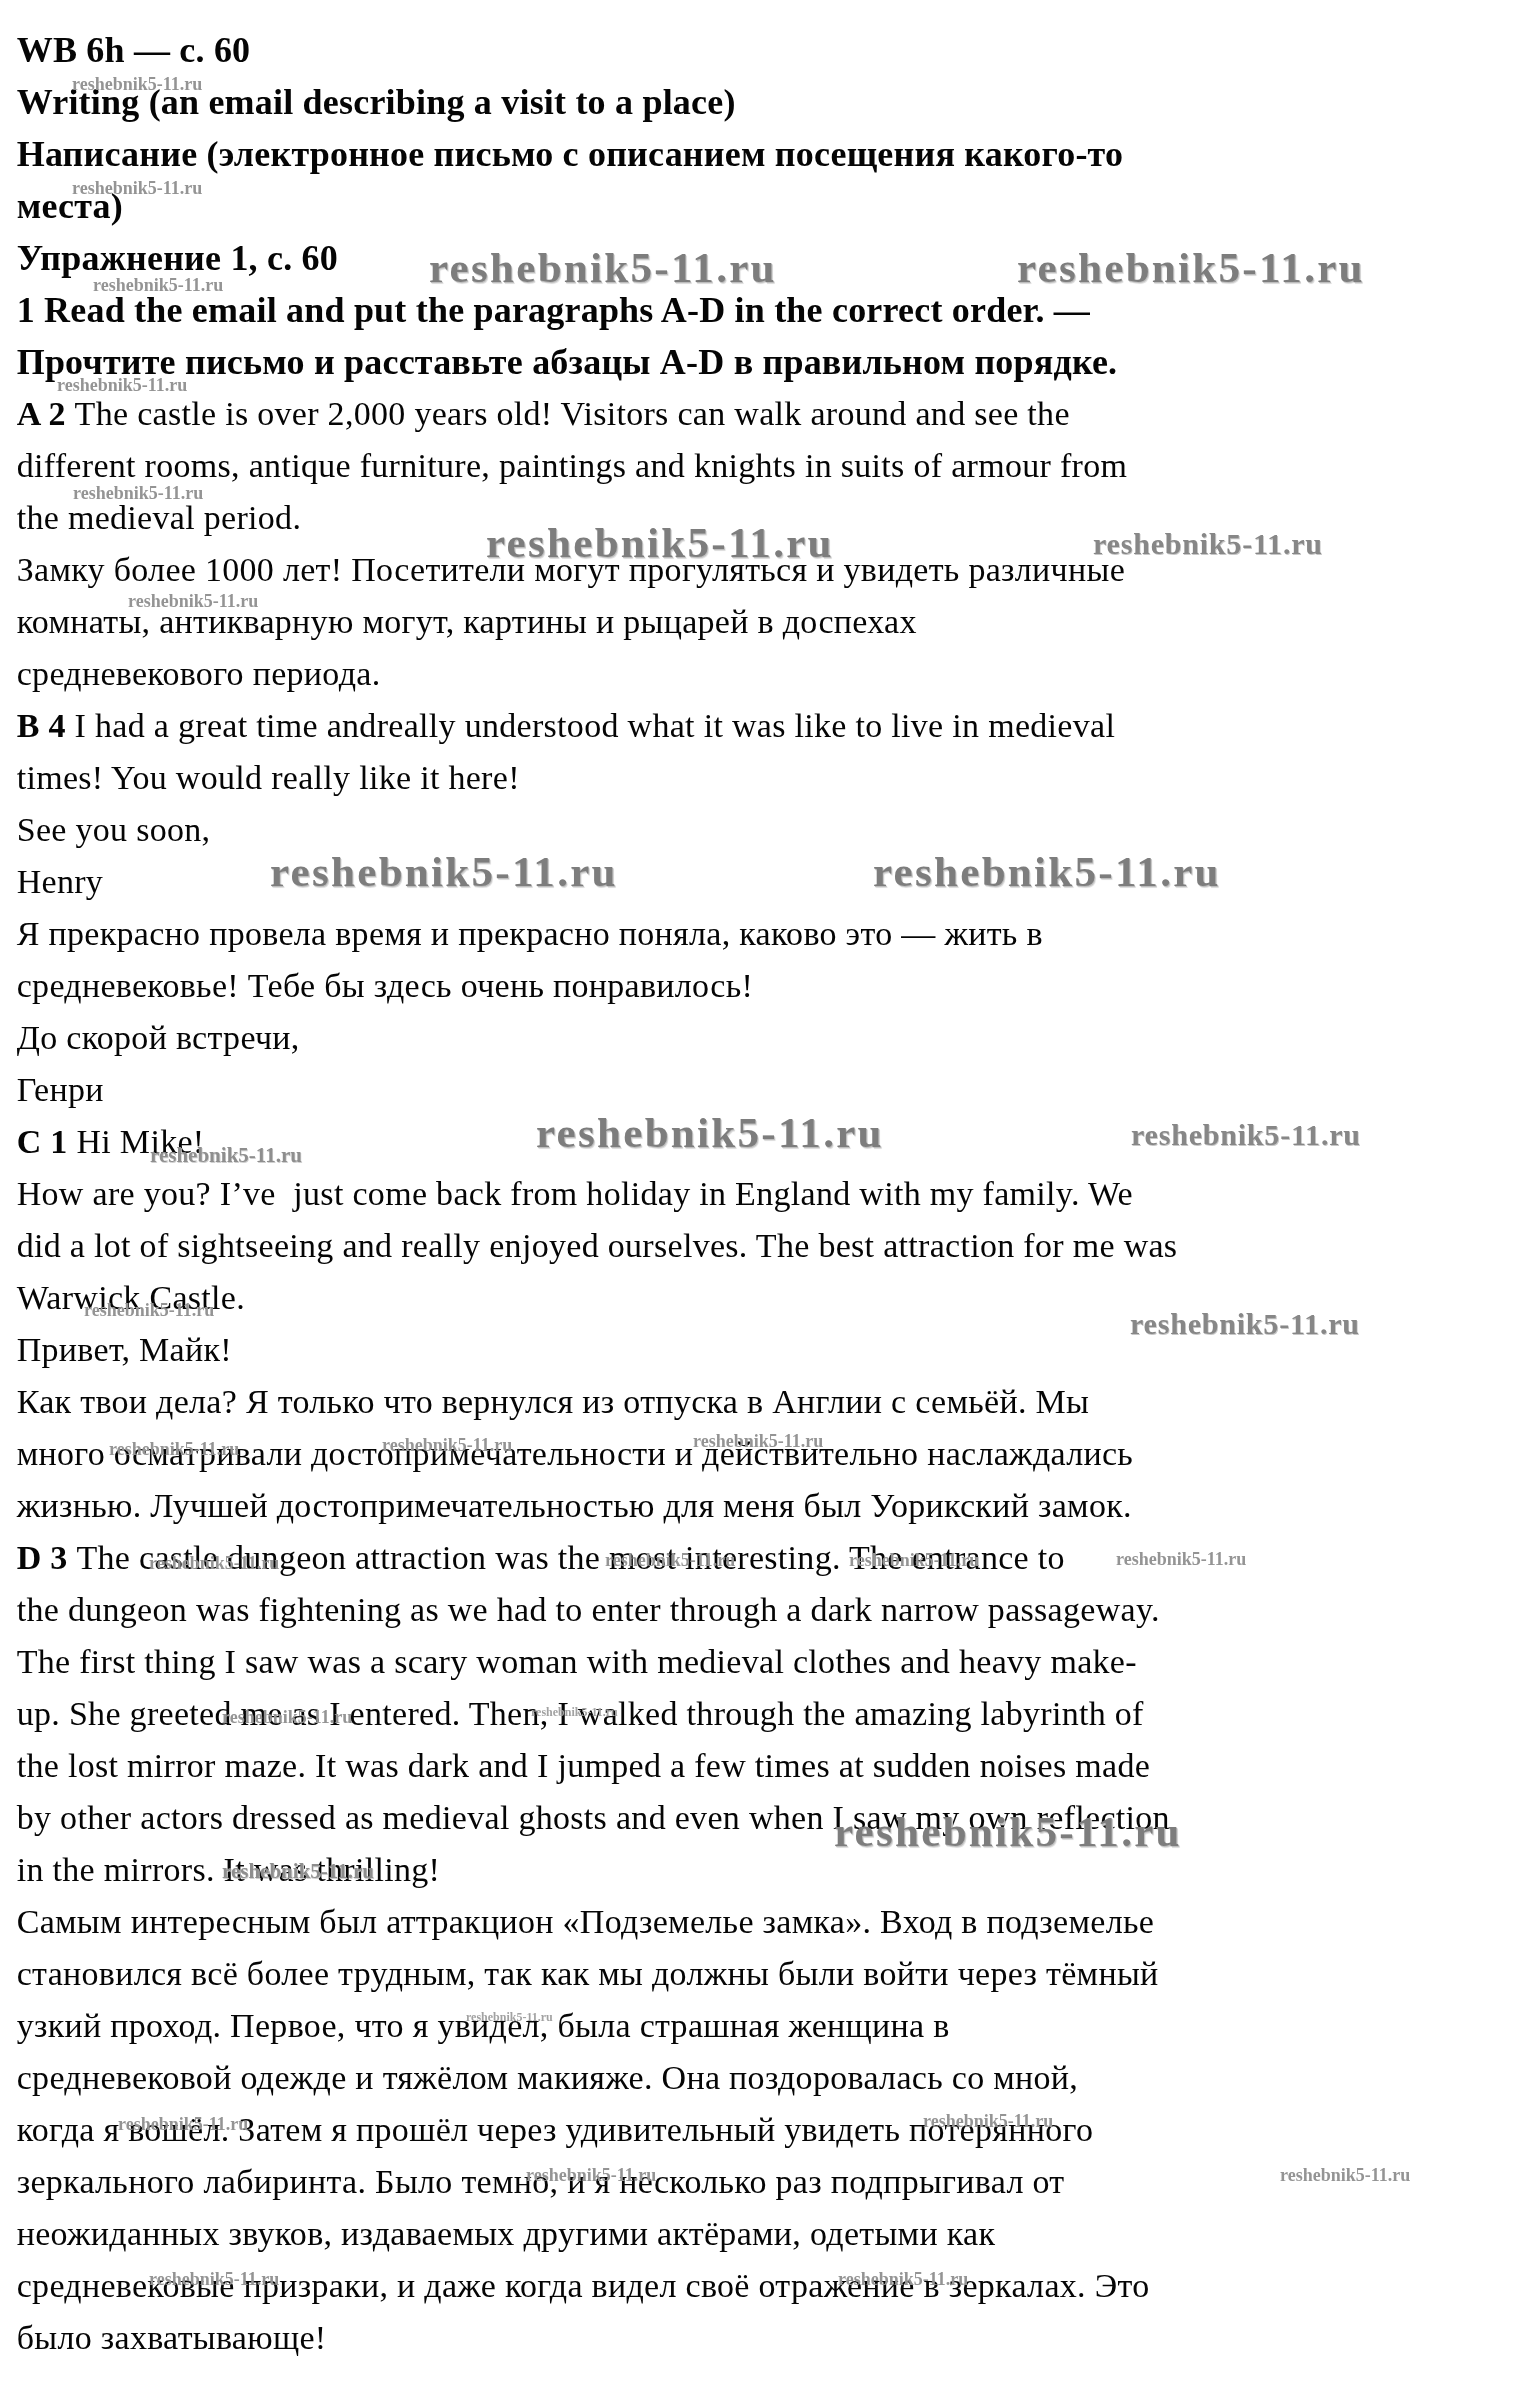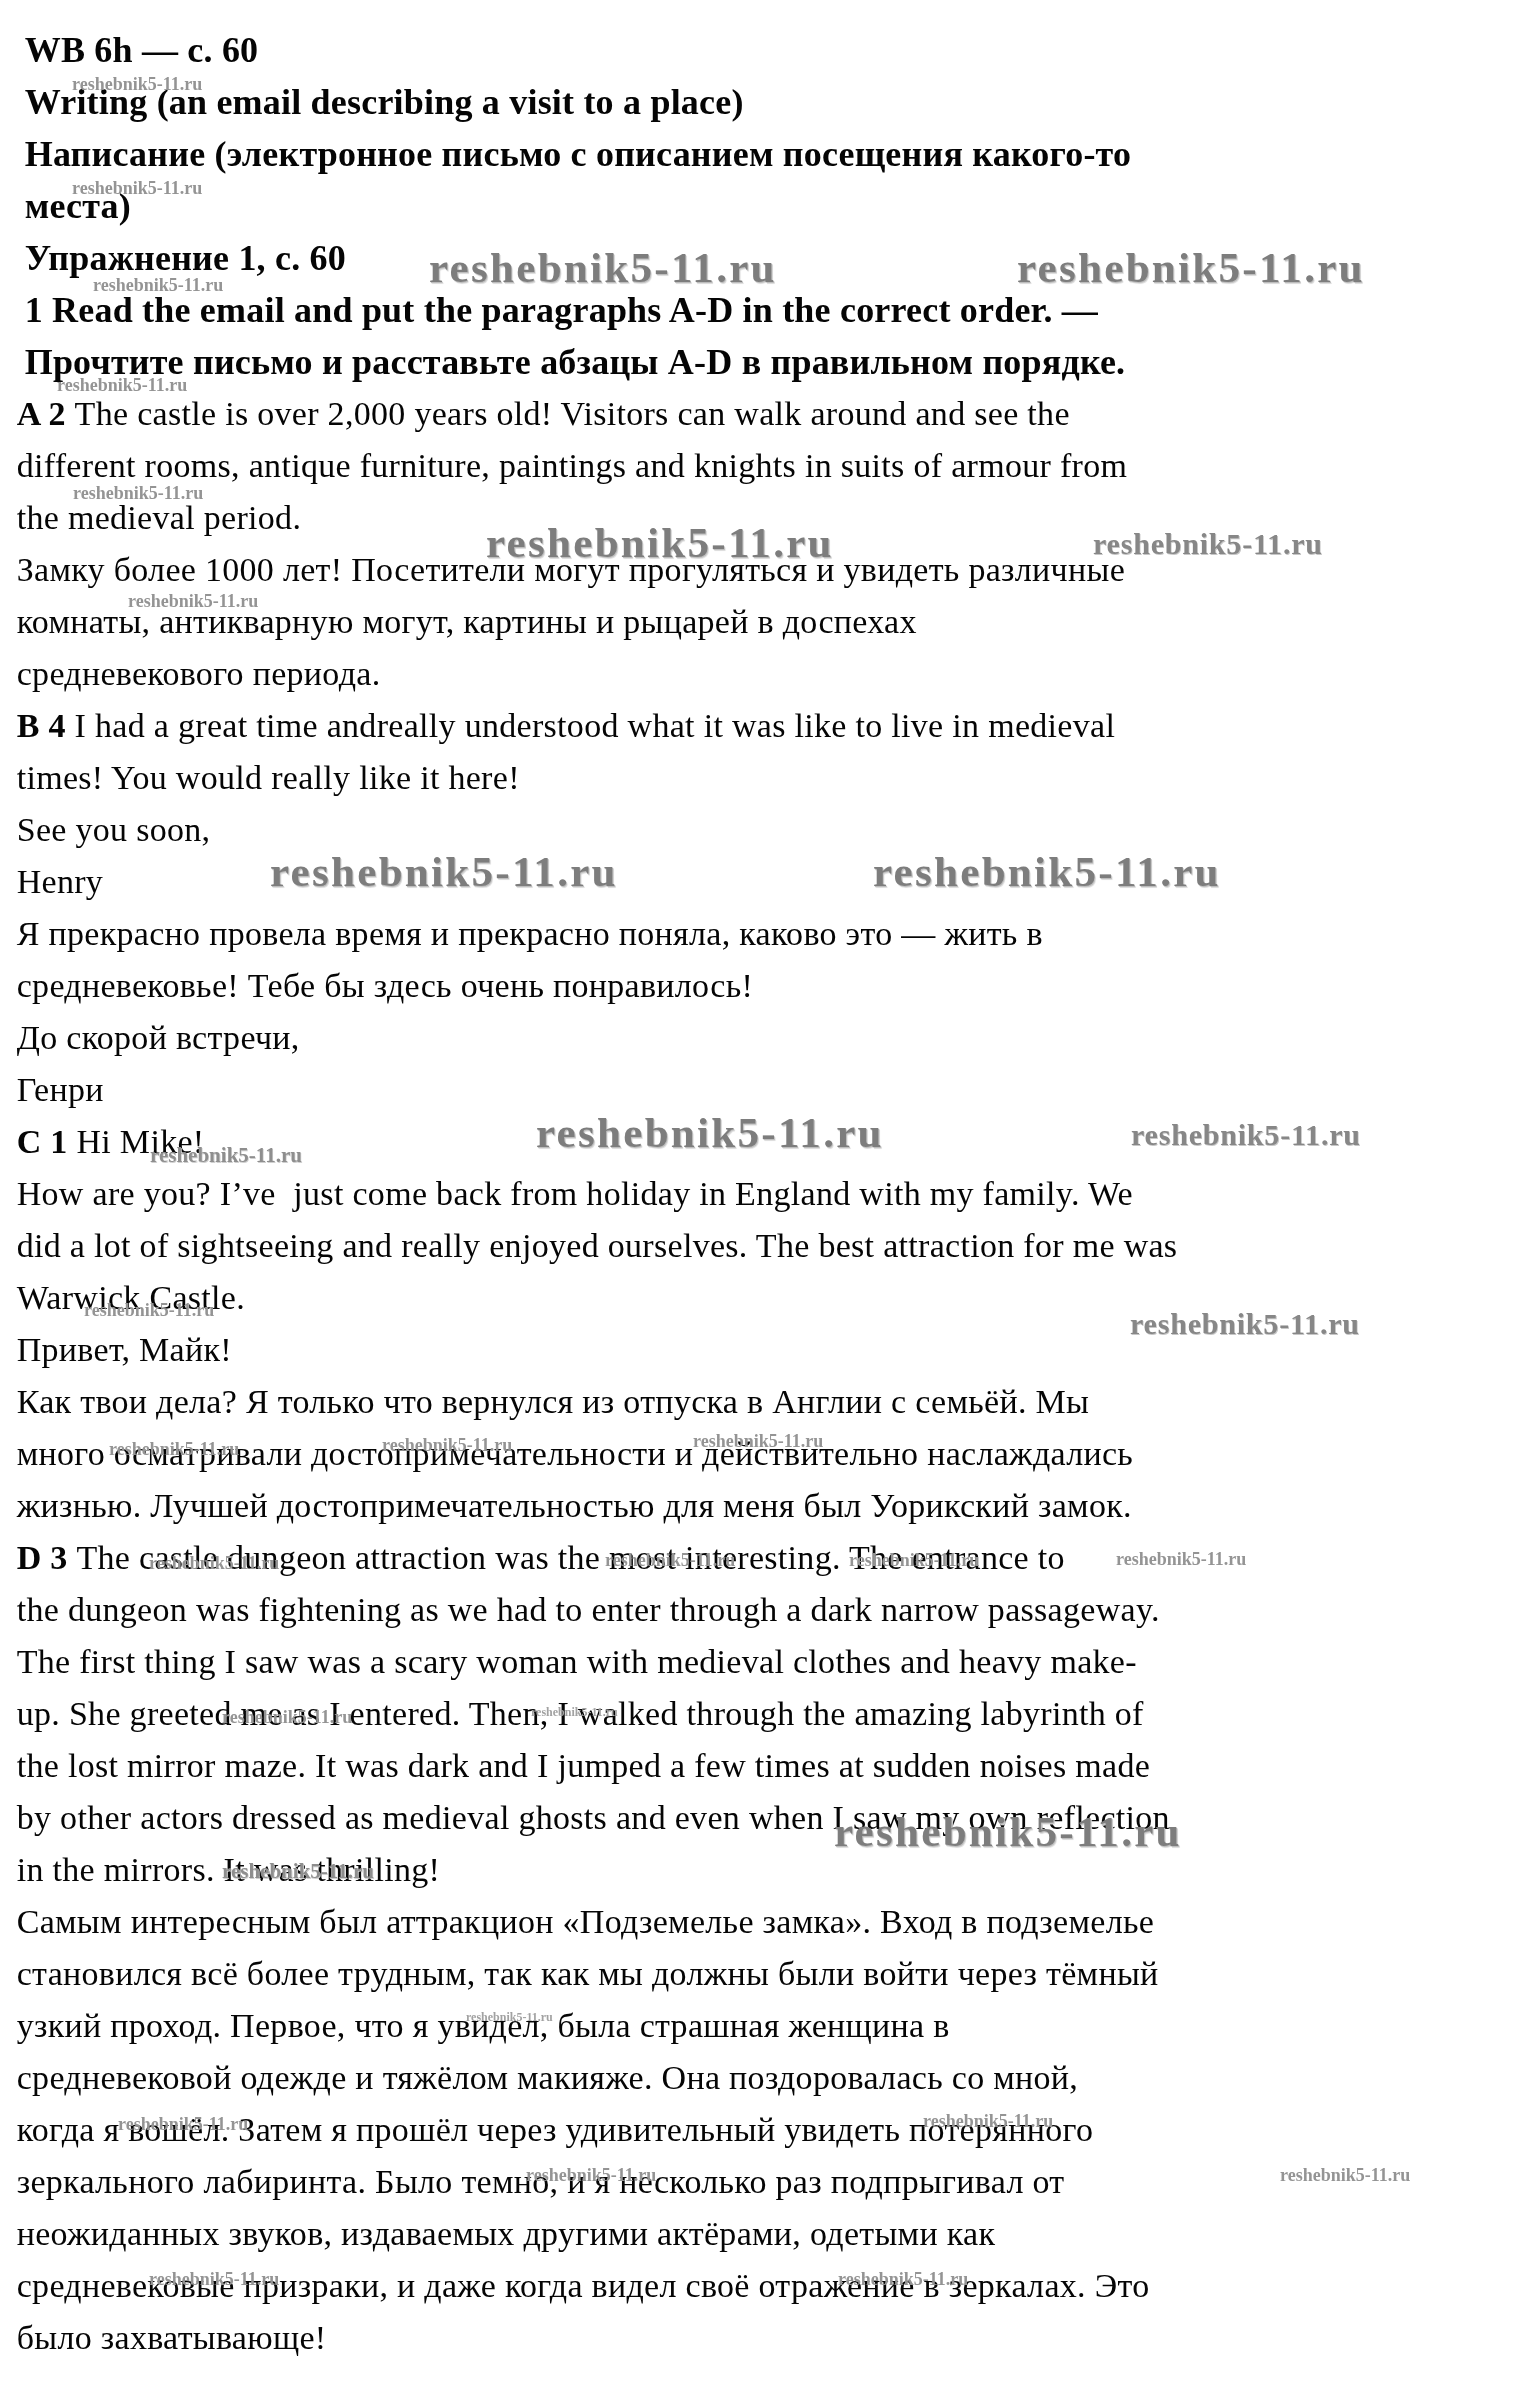--- a/index.html
+++ b/index.html
@@ -20,21 +20,20 @@
     font-size: 34px;
     line-height: 52px;
     height: 52px;
     white-space: pre;
     letter-spacing: 0.3px;
   }
   .h {
     font-weight: 700;
     font-size: 36px;
     letter-spacing: 0.2px;
-    margin-left: 8px;
   }
   .px { font-weight: 700; margin-top: 36px; }
   .wm {
     position: absolute;
     font-family: "Liberation Serif", "DejaVu Serif", serif;
     font-weight: 700;
     white-space: pre;
     z-index: 2;
     pointer-events: none;
   }

